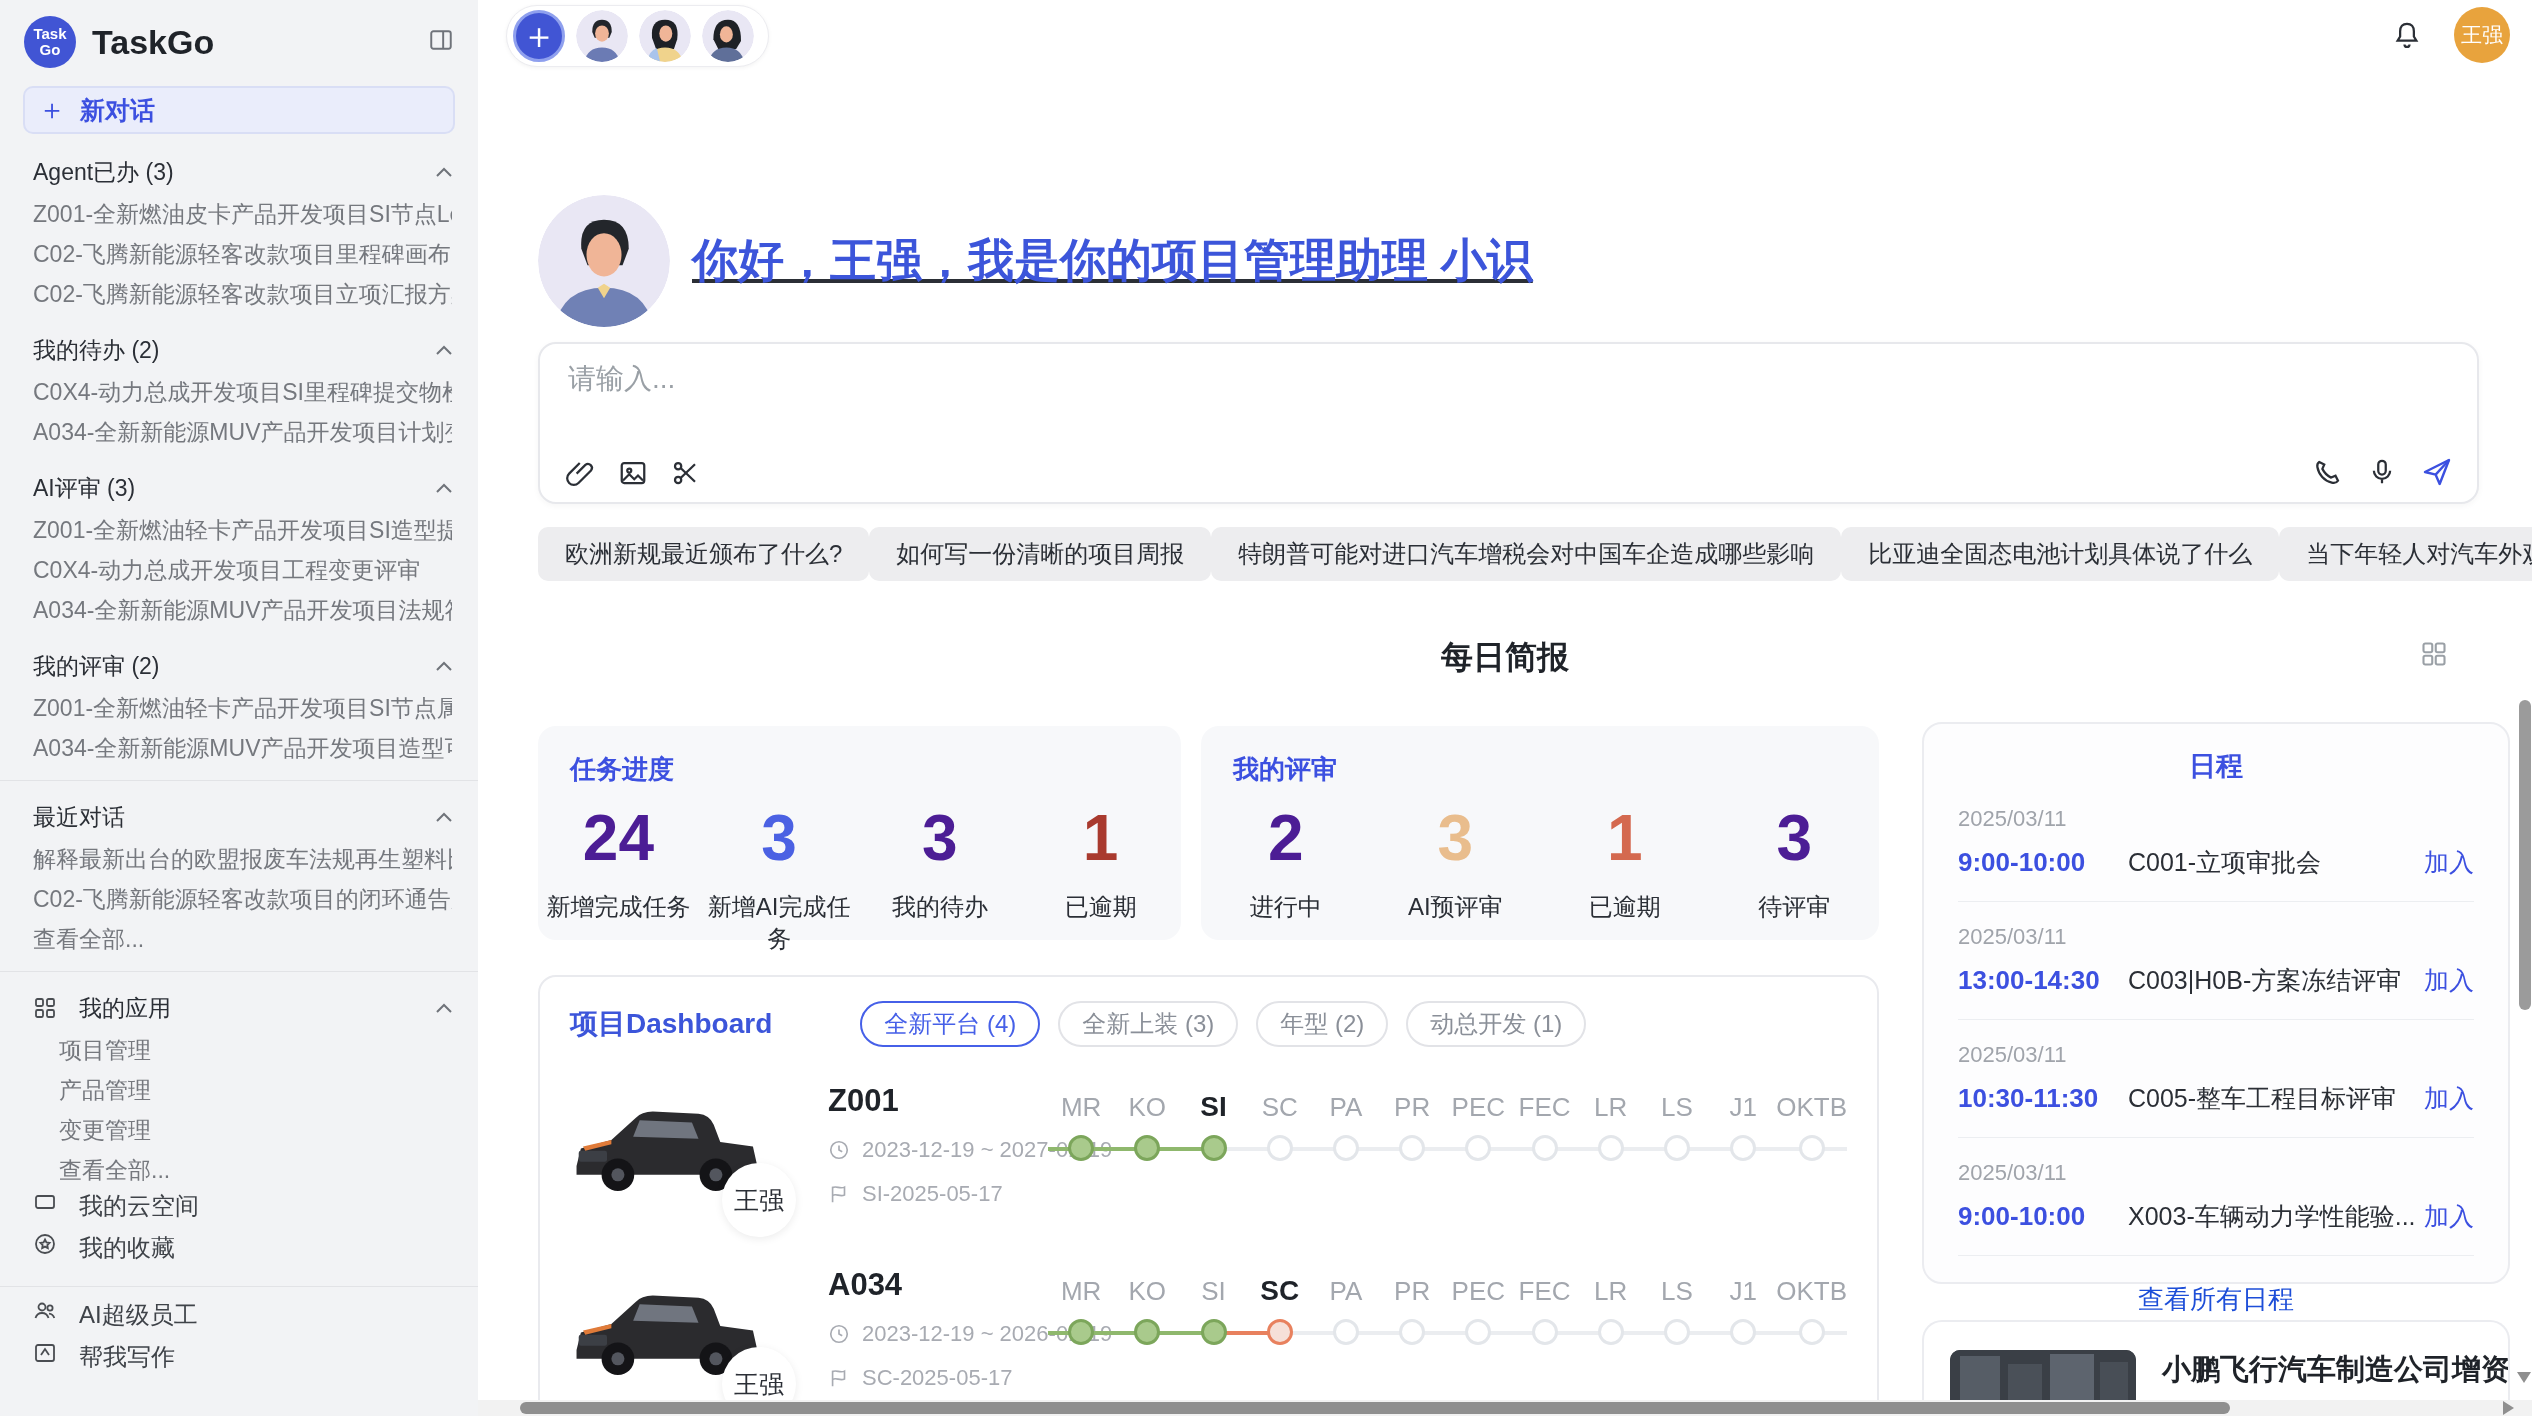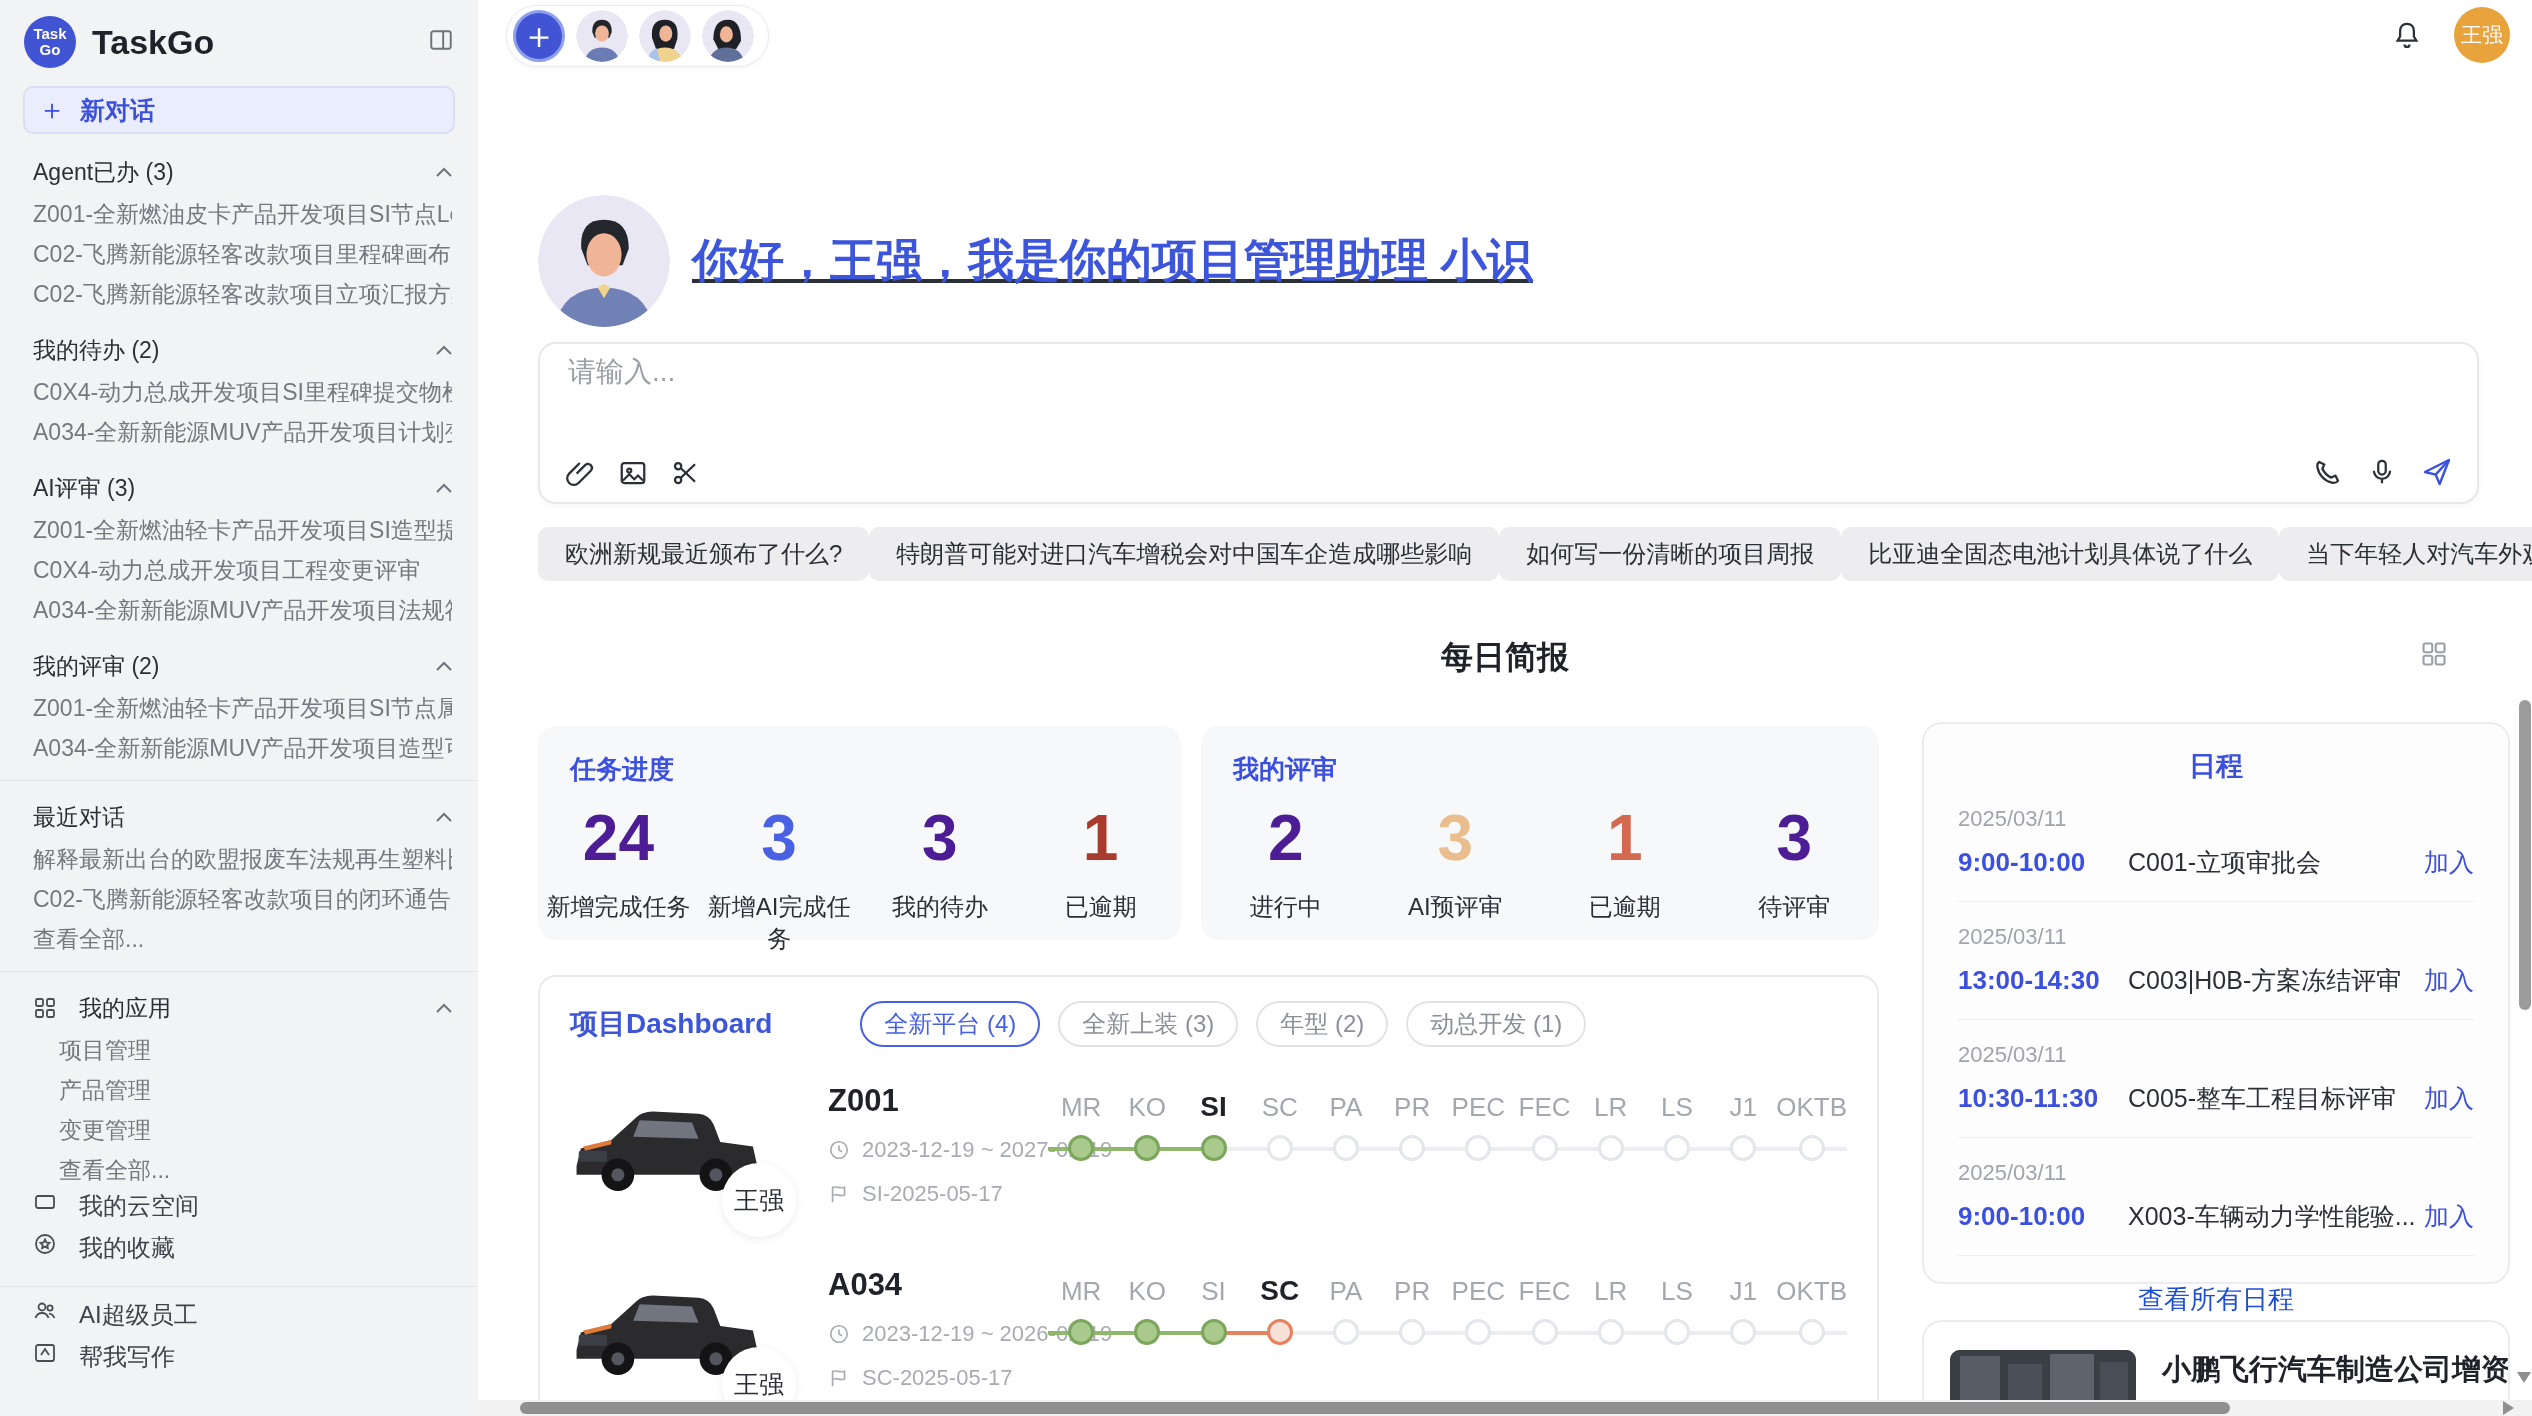--- a/index.html
+++ b/index.html
@@ -29,21 +29,21 @@
   .plus-circle { width:52px; height:52px; border-radius:50%; background:#4155d4; border:3px solid #8fa0ee; color:#fff; font-size:36px; font-weight:300; display:flex; align-items:center; justify-content:center; cursor:pointer; }
   .avatar-s { width:52px; height:52px; border-radius:50%; overflow:hidden; cursor:pointer; }
   .bell { position:absolute; right:110px; top:20px; color:#2b2f36; cursor:pointer; }
   .user-chip { position:absolute; right:22px; top:7px; width:56px; height:56px; border-radius:50%; background:#e8a33d; color:#fff; font-size:21px; display:flex; align-items:center; justify-content:center; cursor:pointer; }
 
   .hero { position:absolute; left:60px; top:195px; display:flex; align-items:center;text-decoration:underline; }
   .hero-avatar { width:132px; height:132px; border-radius:50%; overflow:hidden; }
   .hero-text { margin-left:22px; font-size:46px; font-weight:700; color:#3c55da; }
 
   .composer { position:absolute; left:60px; top:342px; width:1941px; height:162px; background:#fff; border:2px solid #e7e8ec; border-radius:18px; box-shadow:0 2px 6px rgba(0,0,0,.04); }
-  .composer textarea { position:absolute; left:28px; top:9px; width:1700px; height:80px; border:none; outline:none; resize:none; font-family:inherit; font-size:28px; color:#2b2f36; background:transparent; }
+  .composer textarea { position:absolute; left:28px; top:16px; width:1700px; height:80px; border:none; outline:none; resize:none; font-family:inherit; font-size:28px; color:#2b2f36; background:transparent; }
   .composer textarea::placeholder { color:#9aa0a6; }
   .comp-icons-l { position:absolute; left:26px; bottom:14px; display:flex; gap:22px; color:#2b2f36; }
   .comp-icons-r { position:absolute; right:24px; bottom:14px; display:flex; gap:24px; align-items:center; color:#2b2f36; }
   .icon-btn { cursor:pointer; display:flex; align-items:center; }
 
   .chips { position:absolute; left:60px; top:527px; width:1941px; display:flex; justify-content:space-between; }
   .chip { background:#ededef; border-radius:10px; height:54px; display:flex; align-items:center; padding:0 27px; font-size:24px; color:#2b2f36; cursor:pointer; white-space:nowrap; }
 
   .brief-title { position:absolute; left:0; top:636px; width:100%; text-align:center; font-size:32px; font-weight:700; color:#1f2329; }
   .brief-grid-icon { position:absolute; right:84px; top:640px; color:#9aa0a6; cursor:pointer; }
@@ -376,22 +376,22 @@
         <svg width="32" height="32" viewBox="0 0 24 24" fill="none" stroke="#3c50e0" stroke-width="1.8" stroke-linejoin="round">
             <path d="M3 12 L21 3 L14 21 L11 14 Z"></path>
             <line x1="11" y1="14" x2="21" y2="3"></line>
           </svg>
       </span>
     </div>
   </div>
 
   <div class="chips">
     <div class="chip">欧洲新规最近颁布了什么?</div>
+    <div class="chip">如何写一份清晰的项目周报</div>
     <div class="chip">特朗普可能对进口汽车增税会对中国车企造成哪些影响</div>
-    <div class="chip">如何写一份清晰的项目周报</div>
     <div class="chip">比亚迪全固态电池计划具体说了什么</div>
     <div class="chip">当下年轻人对汽车外观有怎样的喜好趋势</div>
   </div>
 
   <div class="brief-title">每日简报</div>
   <span class="brief-grid-icon">
     <svg width="28" height="28" viewBox="0 0 24 24" fill="none" stroke="currentColor" stroke-width="1.8">
         <rect x="3" y="3" width="7.5" height="7.5" rx="1.5"></rect>
         <rect x="13.5" y="3" width="7.5" height="7.5" rx="1.5"></rect>
         <rect x="3" y="13.5" width="7.5" height="7.5" rx="1.5"></rect>

